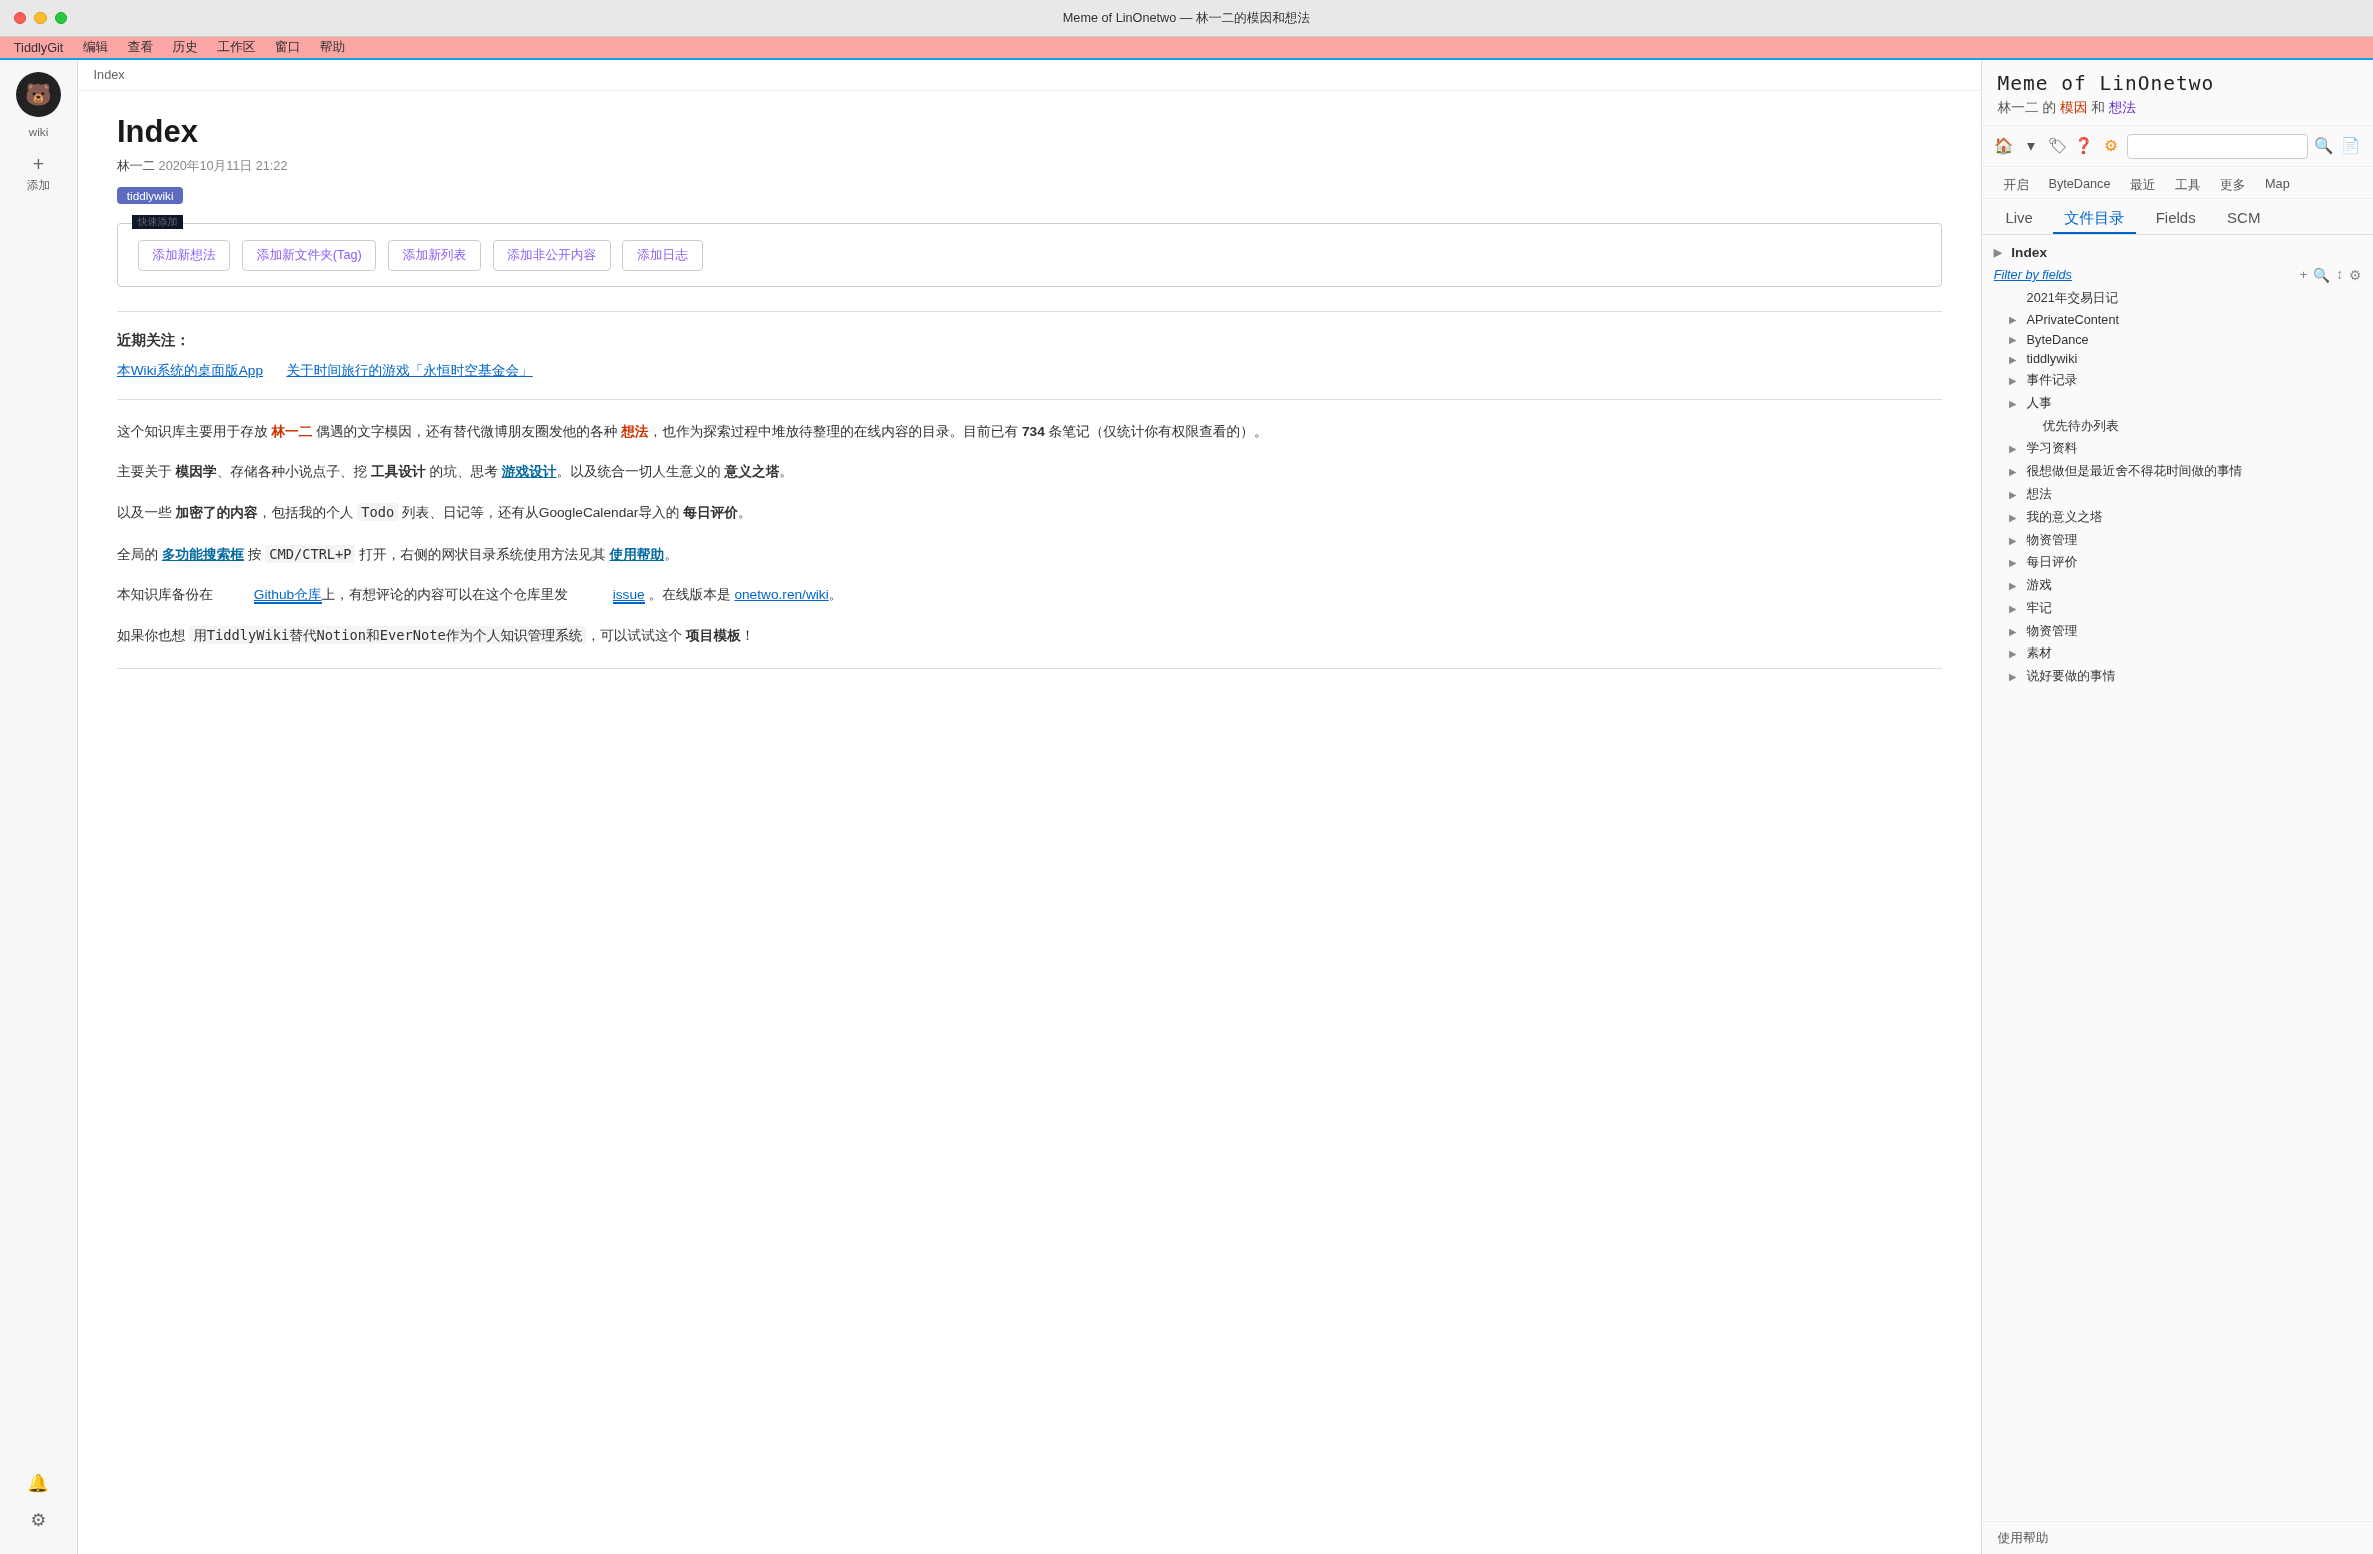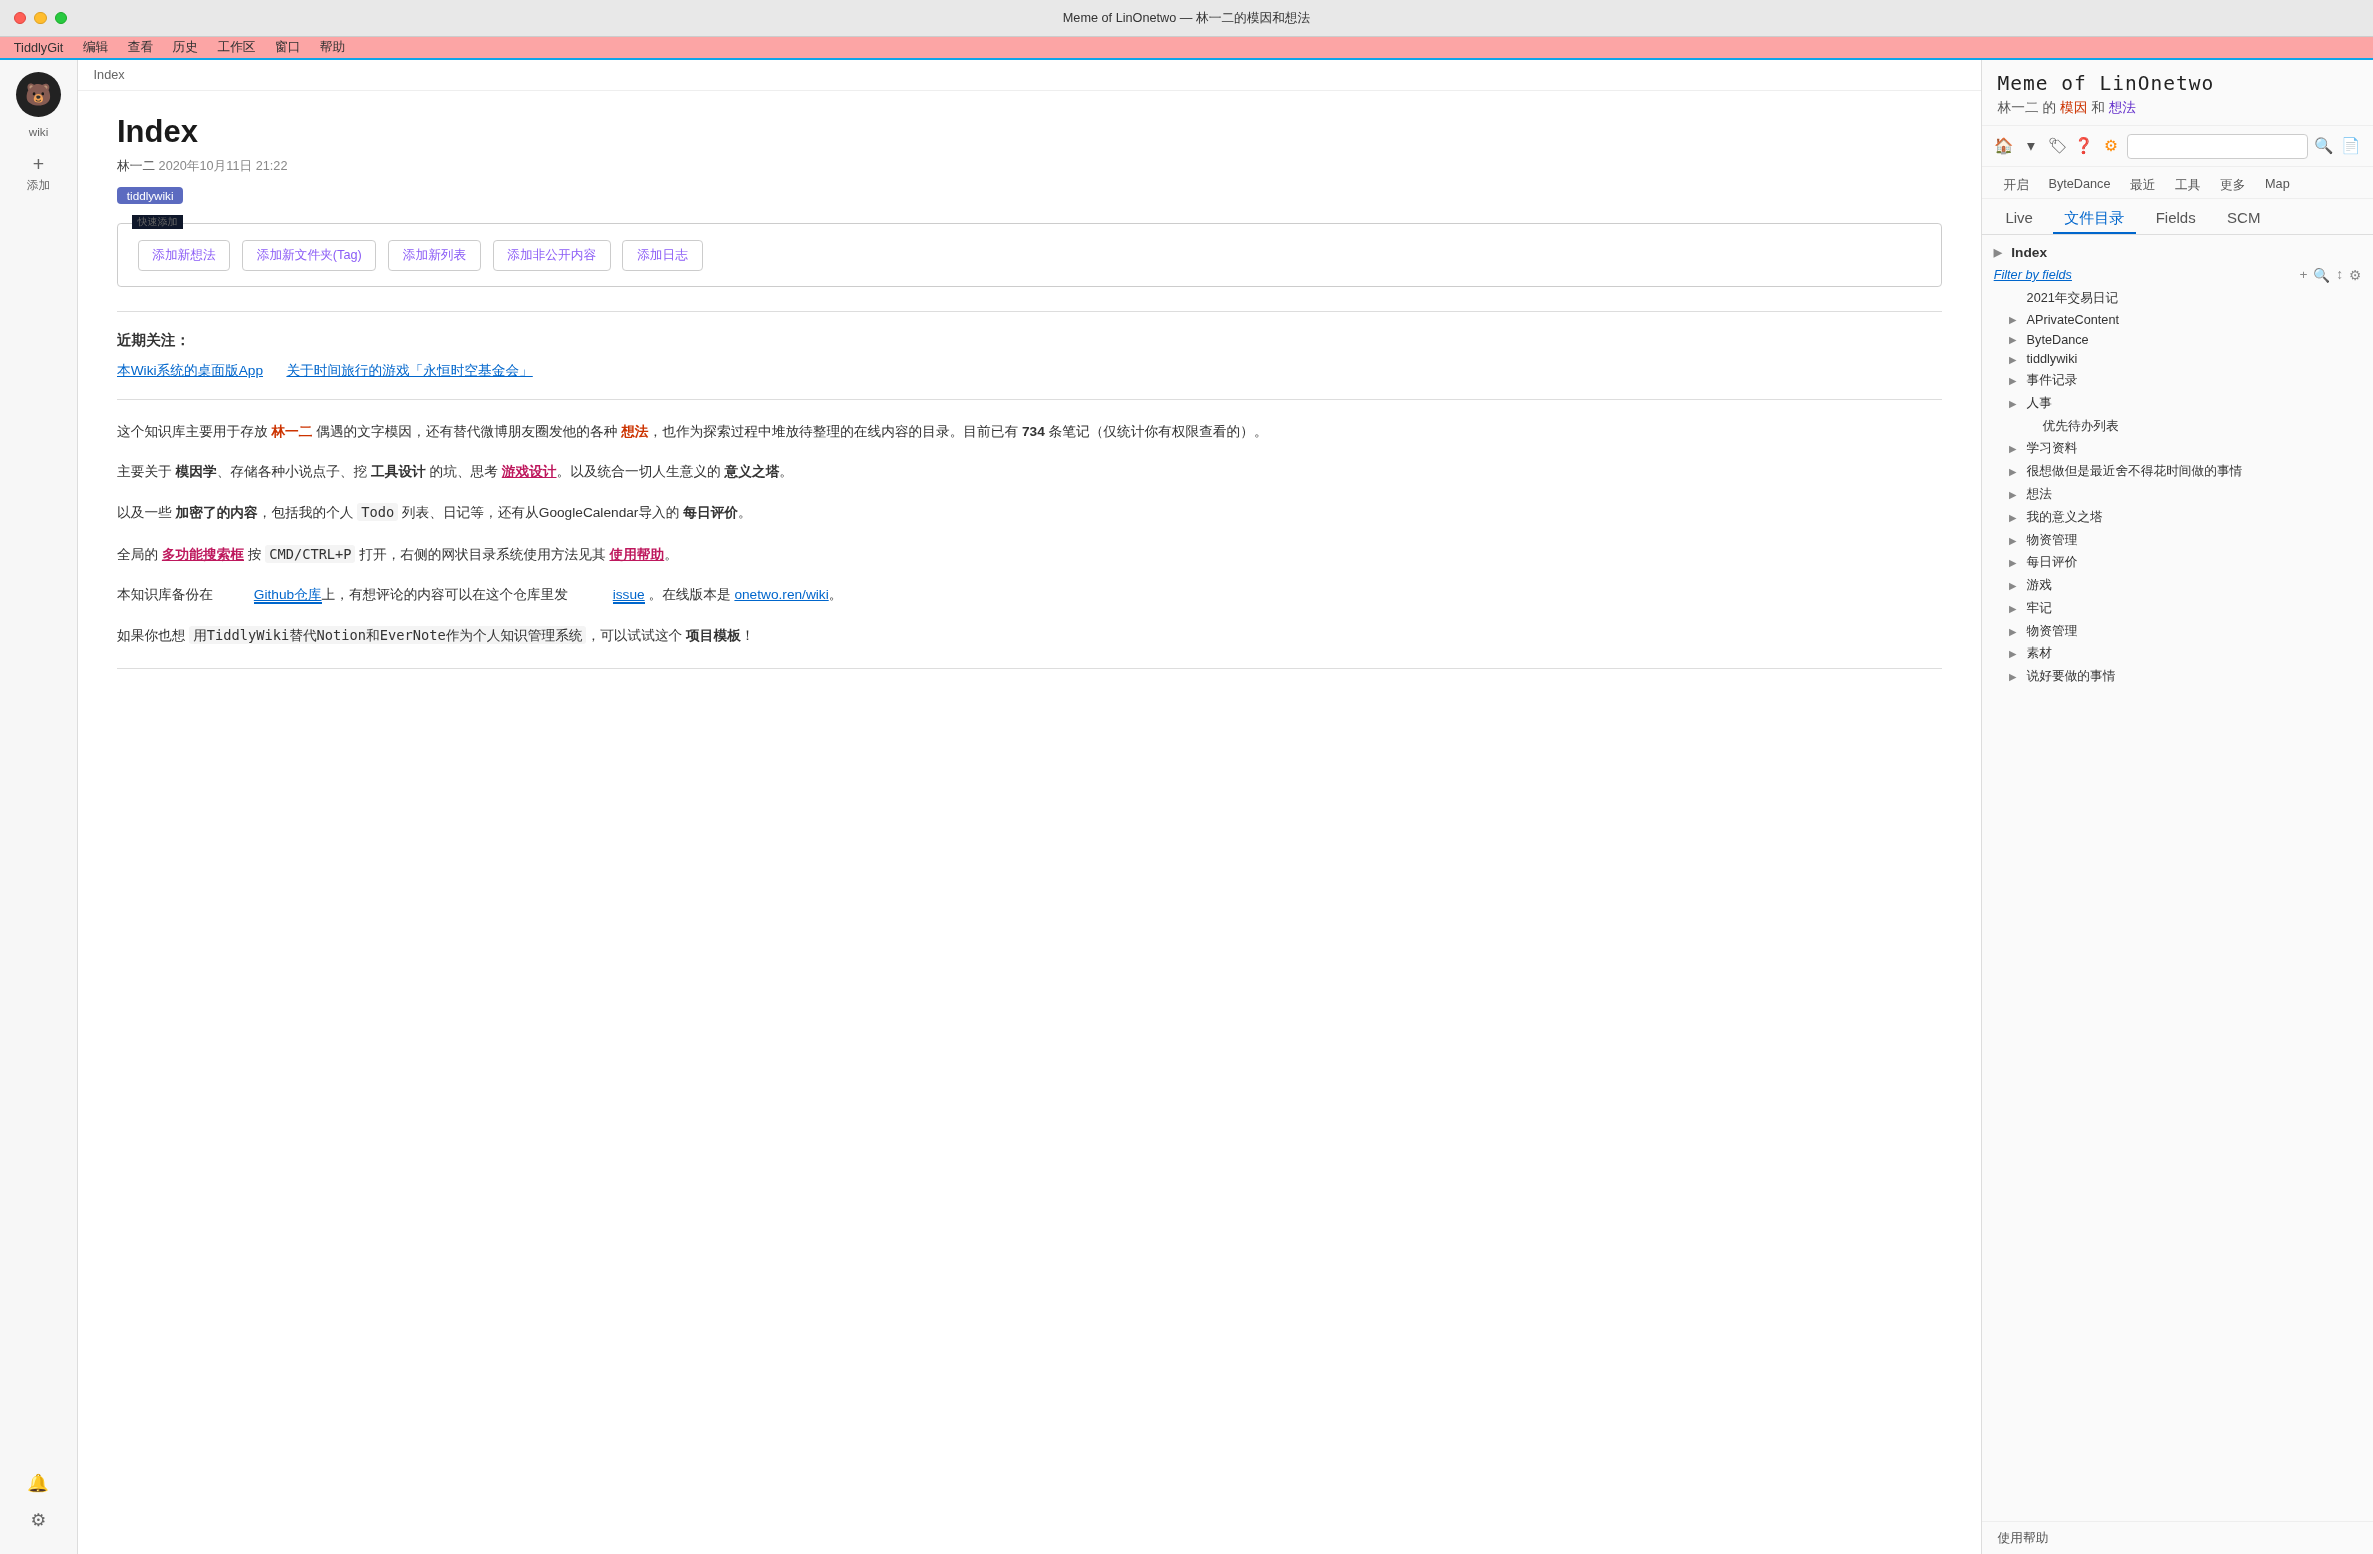--- a/index.html
+++ b/index.html
@@ -217,21 +217,21 @@
     }
 
     .body-text {
       font-size: 13.7px;
       line-height: 1.8;
       color: #333;
       margin-bottom: 15.6px;
     }
     .body-text strong { font-weight: 700; }
     .body-text .highlight { color: #cc3300; font-weight: 600; }
-    .body-text .bold-link { font-weight: 700; color: #be185d; text-decoration: underline; cursor: pointer; margin-top: 25px; }
+    .body-text .bold-link { font-weight: 700; color: #0369a1; text-decoration: underline; cursor: pointer; margin-top: 25px; }
     .body-text .code-inline {
       font-family: monospace;
       background: #f4f4f4;
       padding: 1px 3.9px;
       border-radius: 2.9px;
     }
     .body-text .external-link {
       color: #0066cc;
       text-decoration: underline;
       cursor: pointer;

